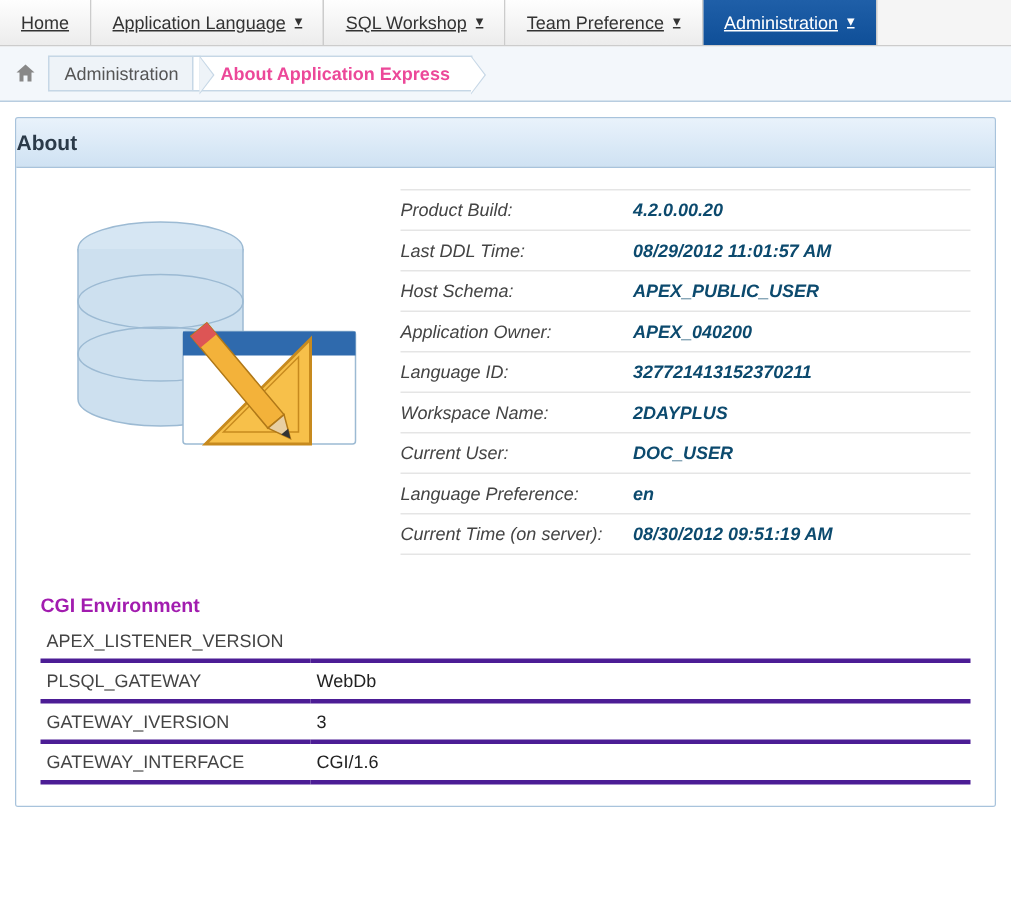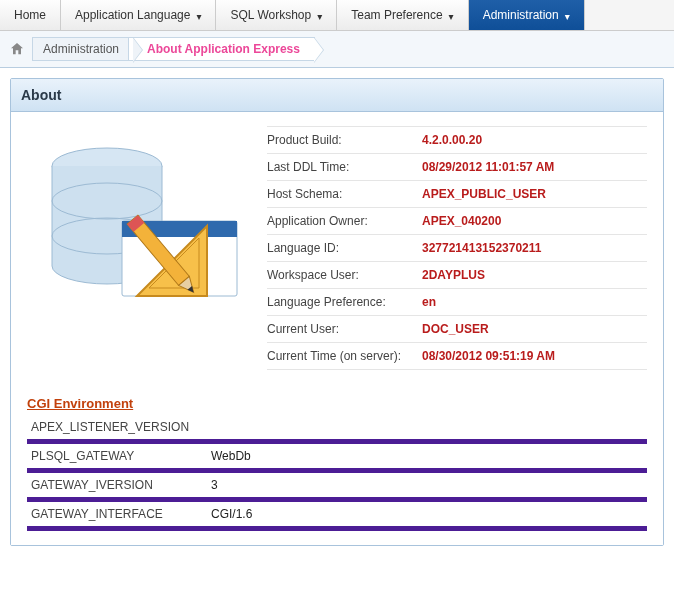--- a/index.html
+++ b/index.html
@@ -15,22 +15,23 @@
     background: #f5f5f5;
     border-bottom: 1px solid #ccc;
   }
   .topnav .tab {
     padding: 8px 14px;
     border-right: 1px solid #ccc;
     background: linear-gradient(#fefefe, #ececec);
     color: #333;
     cursor: pointer;
     display: flex;
-    align-items: flex-end;
+    align-items: flex-start;
     gap: 4px;
+    text-decoration: underline;
   }
   .topnav .tab.active {
     background: linear-gradient(#1f5fa8, #0f4f98);
     color: #fff;
   }
   .chev {
     font-size: 10px;
     margin-left: 2px;
   }
   .breadcrumb {
@@ -82,33 +83,34 @@
   .content-wrap {
     padding: 10px;
   }
   .region {
     border: 1px solid #a8c3dc;
     border-radius: 2px;
   }
   .region-head {
     background: linear-gradient(#e9f2fb, #cfe2f3);
     border-bottom: 1px solid #a8c3dc;
-    padding: 8px 10px;
+    padding: 8px 0;
     font-weight: bold;
     font-size: 14px;
     color: #2b3a49;
   }
   .region-body {
     padding: 14px 16px;
     background: #fff;
   }
   .about-grid {
     display: flex;
     gap: 20px;
     align-items: flex-start;
+    font-style: italic;
   }
   .illus {
     width: 220px; height: 190px;
     flex-shrink: 0;
     position: relative;
   }
   .illus svg { width: 100%; height: 100%; }
   .kv-table {
     flex: 1;
     border-top: 1px solid #e5e5e5;
@@ -117,36 +119,35 @@
     display: flex;
     border-bottom: 1px solid #e5e5e5;
     padding: 6px 0;
   }
   .kv-label {
     width: 155px;
     color: #444;
   }
   .kv-value {
     font-weight: bold;
-    color: #b91c1c;
+    color: #0c4a6e;
   }
   .section-title {
     font-weight: bold;
     font-size: 13px;
     margin: 26px 0 4px 0;
-    color: #c2410c;
-    text-decoration: underline;
+    color: #a21caf;
   }
   .env-table {
     width: 100%;
     border-collapse: collapse;
   }
   .env-table td {
     padding: 5px 4px;
-    border-bottom: 5px solid #4c1d95;
+    border-bottom: 3px solid #4c1d95;
     font-size: 12px;
   }
   .env-key { color: #444; width: 180px; }
   .env-val { font-weight: normal; color: #222; }
 </style>
 </head>
 <body>
 
 <div class="topnav">
   <div class="tab">
@@ -229,30 +230,30 @@
             </div>
           <div class="kv-row">
               <div class="kv-label">Application Owner:</div>
               <div class="kv-value">APEX_040200</div>
             </div>
           <div class="kv-row">
               <div class="kv-label">Language ID:</div>
               <div class="kv-value">327721413152370211</div>
             </div>
           <div class="kv-row">
-              <div class="kv-label">Workspace User:</div>
+              <div class="kv-label">Workspace Name:</div>
               <div class="kv-value">2DAYPLUS</div>
+            </div>
+          <div class="kv-row">
+              <div class="kv-label">Current User:</div>
+              <div class="kv-value">DOC_USER</div>
             </div>
           <div class="kv-row">
               <div class="kv-label">Language Preference:</div>
               <div class="kv-value">en</div>
-            </div>
-          <div class="kv-row">
-              <div class="kv-label">Current User:</div>
-              <div class="kv-value">DOC_USER</div>
             </div>
           <div class="kv-row">
               <div class="kv-label">Current Time (on server):</div>
               <div class="kv-value">08/30/2012 09:51:19 AM</div>
             </div>
         </div>
       </div>
 
       <div class="section-title">CGI Environment</div>
       <table class="env-table">

